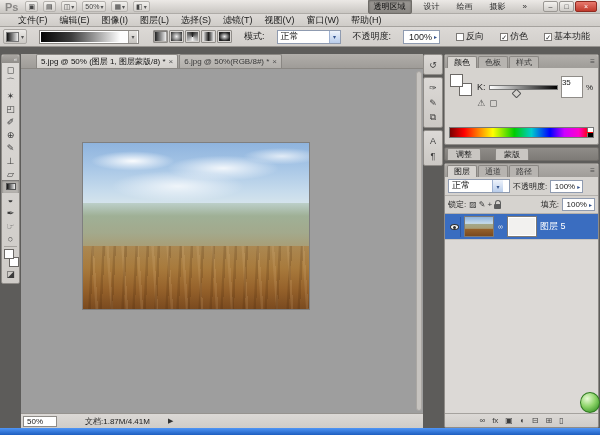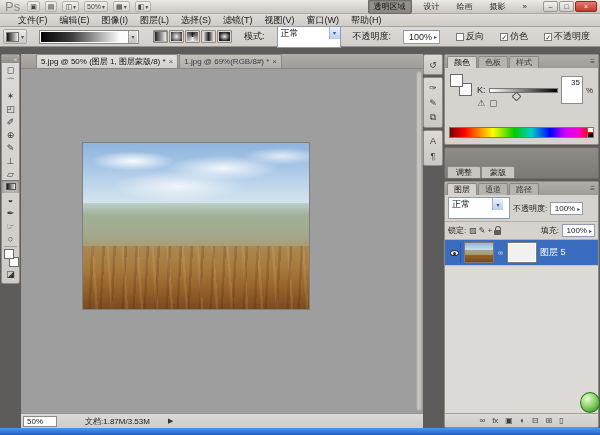--- a/index.html
+++ b/index.html
@@ -1,21 +1,21 @@
 <!DOCTYPE html>
 <html><head>
 <meta charset="utf-8">
 <style>
 *{margin:0;padding:0;box-sizing:border-box;font-family:"Liberation Sans","DejaVu Sans",sans-serif}
 html,body{width:600px;height:435px;overflow:hidden}
 body{font-size:9px;color:#1b1b1b;background:#5d5c5a}
 #app{position:relative;width:600px;height:435px;background:#5d5c5a;overflow:hidden}
 
 .bar1{position:absolute;left:0;top:0;width:600px;height:14px;background:linear-gradient(#ece9e6,#c9c6c2);border-bottom:1px solid #aeaba7;display:flex;align-items:center;gap:5px;padding:0 3px;z-index:5}
-.pslogo{font-weight:normal;font-size:13px;color:#8a8886;letter-spacing:0;padding:0 2px}
+.pslogo{font-weight:bold;font-size:11px;color:#8a8886;letter-spacing:0;padding:0 2px}
 .abtn{display:flex;align-items:center;gap:1px;height:11px;padding:0 2px;border:1px solid #b5b2ae;border-radius:2px;background:linear-gradient(#f2f0ed,#d4d1cd);font-size:7px;color:#444}
 .abtn .gl{font-size:7px;line-height:1}
 .dd{font-size:6px;color:#555}
 .wsgrp{margin-left:auto;display:flex;align-items:center;gap:7px}
 .wsbtn{font-size:8px;color:#2a2a2a;padding:1px 5px;border-radius:2px}
 .wsbtn.active{background:linear-gradient(#9b9894,#8a8783);border:1px solid #6f6c68;box-shadow:inset 0 1px 2px rgba(0,0,0,.35);color:#0e0e0e}
 .winctl{display:flex;gap:1px;margin-left:4px}
 .wbtn{width:15px;height:11px;border:1px solid #9a9793;border-radius:2px;background:linear-gradient(#f4f2ef,#cfccc8);font-size:7px;line-height:9px;text-align:center;color:#333}
 .wbtn.close{background:linear-gradient(#e87a6e,#c0392b);color:#fff;border-color:#8f2a20;width:22px}
 
@@ -31,21 +31,21 @@
 .gtypes{display:flex;gap:1px;margin-left:2px}
 .gtype{width:15px;height:13px;border:1px solid #8f8c88;border-radius:1px;background:#d8d5d2;display:flex;align-items:center;justify-content:center}
 .gtype span{width:11px;height:9px;display:block}
 .gtype.active{background:#b9b6b2;box-shadow:inset 0 1px 2px rgba(0,0,0,.4)}
 .g-linear{background:linear-gradient(90deg,#222,#eee)}
 .g-radial{background:radial-gradient(circle at 50% 50%,#eee,#222)}
 .g-angle{background:conic-gradient(#222,#eee,#222)}
 .g-reflect{background:linear-gradient(90deg,#eee,#222,#eee)}
 .g-diamond{background:radial-gradient(closest-side,#eee,#222)}
 .optlabel{font-size:9px;color:#222;white-space:nowrap}
-.select{display:flex;align-items:flex-start;height:22px;border:1px solid #8f9bb0;background:#fff;padding-left:3px}
+.select{display:flex;align-items:flex-end;height:14px;border:1px solid #8f9bb0;background:#fff;padding-left:3px}
 .select .val{font-size:9px;color:#111;min-width:48px}
 .select .btn{width:11px;height:12px;background:linear-gradient(#eef3fb,#b9cdeb);border-left:1px solid #9fb2d2;display:flex;align-items:center;justify-content:center;color:#35548d;font-size:6px}
 .numbox{display:flex;align-items:center;height:14px;border:1px solid #8f9bb0;background:#fff;padding:0 2px;gap:2px}
 .numbox .val{font-size:9px;min-width:26px;text-align:right}
 .numbox .sp{font-size:6px;color:#35548d}
 .chk{display:flex;align-items:center;gap:2px;margin-left:4px}
 .chkbox{width:8px;height:8px;border:1px solid #7b7875;background:#fff;font-size:7px;line-height:8px;text-align:center;color:#222}
 
 .tools{position:absolute;left:1px;top:54px;width:19px;background:linear-gradient(#dcd9d6,#cfccc8);border:1px solid #8f8c88;border-radius:2px;padding-bottom:3px;z-index:4}
 .tools-head{height:8px;background:linear-gradient(#a9a6a2,#918e8a);border-radius:2px 2px 0 0;color:#e8e8e8;font-size:6px;line-height:8px;text-align:right;padding-right:2px}
@@ -97,28 +97,28 @@
 
 .colorbody{position:relative;height:76px}
 .cswatches{position:absolute;left:5px;top:6px;width:22px;height:22px}
 .csw{position:absolute;width:13px;height:13px;border:1px solid #6b6865;background:#fff}
 .csw.fg{left:0;top:0;z-index:2;box-shadow:0 0 0 1px #fff inset}
 .csw.bg{right:0;bottom:0}
 .krow{position:absolute;left:32px;top:8px;right:5px;display:flex;align-items:center;gap:3px}
 .klabel{font-size:9px;color:#222}
 .ktrack{position:relative;flex:1;height:5px;border:1px solid #777;background:linear-gradient(90deg,#fff,#000)}
 .kthumb{position:absolute;left:35%;top:4px;width:7px;height:7px;background:#d6d3cf;border:1px solid #555;border-radius:1px;transform:rotate(45deg)}
-.kval{width:22px;height:28px;border:1px solid #8f8c88;background:#fff;font-size:8px;text-align:right;line-height:11px;padding-right:2px}
+.kval{width:22px;height:22px;border:1px solid #8f8c88;background:#fff;font-size:8px;line-height:11px;padding-right:2px}
 .kunit{font-size:8px;color:#222}
 .warnrow{position:absolute;left:32px;top:30px;display:flex;gap:4px;font-size:9px;color:#444}
 .spectrum{position:absolute;left:4px;bottom:6px;right:4px;height:11px;border:1px solid #777;background:linear-gradient(90deg,#7a0000 0%,#f00 10%,#ff8000 20%,#ff0 30%,#0c0 45%,#0cc 57%,#00f 70%,#c0f 80%,#f0c 90%,#f00 97%)}
 .spec-cap{position:absolute;right:0;top:0;width:6px;height:4px;background:#fff;border-left:1px solid #777}
 .spec-cap2{position:absolute;right:0;bottom:0;width:6px;height:4px;background:#000;border-left:1px solid #777}
 
-.docktabs{height:32px;display:flex;align-items:flex-end;gap:0;padding-left:2px;background:linear-gradient(#8f8c88,#7d7a76);border:1px solid #6f6c68;border-radius:2px}
+.docktabs{height:14px;display:flex;align-items:flex-end;gap:14px;padding-left:2px;background:linear-gradient(#8f8c88,#7d7a76);border:1px solid #6f6c68;border-radius:2px}
 .dktab{height:12px;line-height:12px;padding:0 8px;font-size:8px;background:#c9c6c2;color:#222;border:1px solid #8a8783;border-bottom:none;border-radius:2px 2px 0 0}
 
 .layers{flex:1;display:flex;flex-direction:column}
 .lctl{padding:2px 3px;border-bottom:1px solid #b3b0ac;display:flex;align-items:center;gap:3px}
 .locks{display:flex;align-items:center;gap:2px}
 .lockic{font-size:8px;color:#3c3c3c}
 .padlock{position:relative;width:7px;height:5px;background:#5d5d5d;border-radius:1px;display:inline-block;margin-top:4px}
 .padlock::before{content:"";position:absolute;top:-4px;left:1px;width:4px;height:4px;border:1px solid #5d5d5d;border-bottom:none;border-radius:3px 3px 0 0}
 .llist{flex:1;background:#dcd9d6;overflow:hidden}
 .lrow{height:26px;display:flex;align-items:center;gap:3px;padding:0 3px;border-bottom:1px solid #c5c2be}
@@ -237,21 +237,21 @@
     <span class="chk">
       <span class="chkbox"></span>
       <span class="optlabel">反向</span>
     </span>
     <span class="chk">
       <span class="chkbox">✓</span>
       <span class="optlabel">仿色</span>
     </span>
     <span class="chk">
       <span class="chkbox">✓</span>
-      <span class="optlabel">不透明度</span>
+      <span class="optlabel">基本功能</span>
     </span>
   </div>
 
   <div class="tools">
     <div class="tools-head">«</div>
     <div class="tool">
         <span>◻</span>
       </div>
     <div class="tool">
         <span>⌒</span>
@@ -302,39 +302,39 @@
       </div>
   </div>
 
   <div class="docarea">
     <div class="tabbar">
       <span class="dtab active">
         <span>5.jpg @ 50% (图层 1, 图层蒙版/8) *</span>
         <span class="x">×</span>
       </span>
       <span class="dtab inactive">
-        <span>1.jpg @ 69%(RGB/8#) *</span>
+        <span>6.jpg @ 50%(RGB/8#) *</span>
         <span class="x">×</span>
       </span>
     </div>
     <div class="canvas">
       <div class="photo">
         <div class="ph-sky">
             <div class="ph-clouds"></div>
           </div>
         <div class="ph-mid"></div>
         <div class="ph-sand">
             <div class="ph-ripples"></div>
           </div>
       </div>
       <div class="vscroll"></div>
     </div>
     <div class="statusbar">
       <span class="zoombox">50%</span>
-      <span class="docinfo">文档:1.87M/3.53M</span>
+      <span class="docinfo">文档:1.87M/4.41M</span>
       <span class="st-arrow">▶</span>
     </div>
   </div>
 
   <div class="icstrip">
     <div class="icgrp">
       <span class="pic">↺</span>
     </div>
     <div class="icgrp">
       <span class="pic">✑</span>

